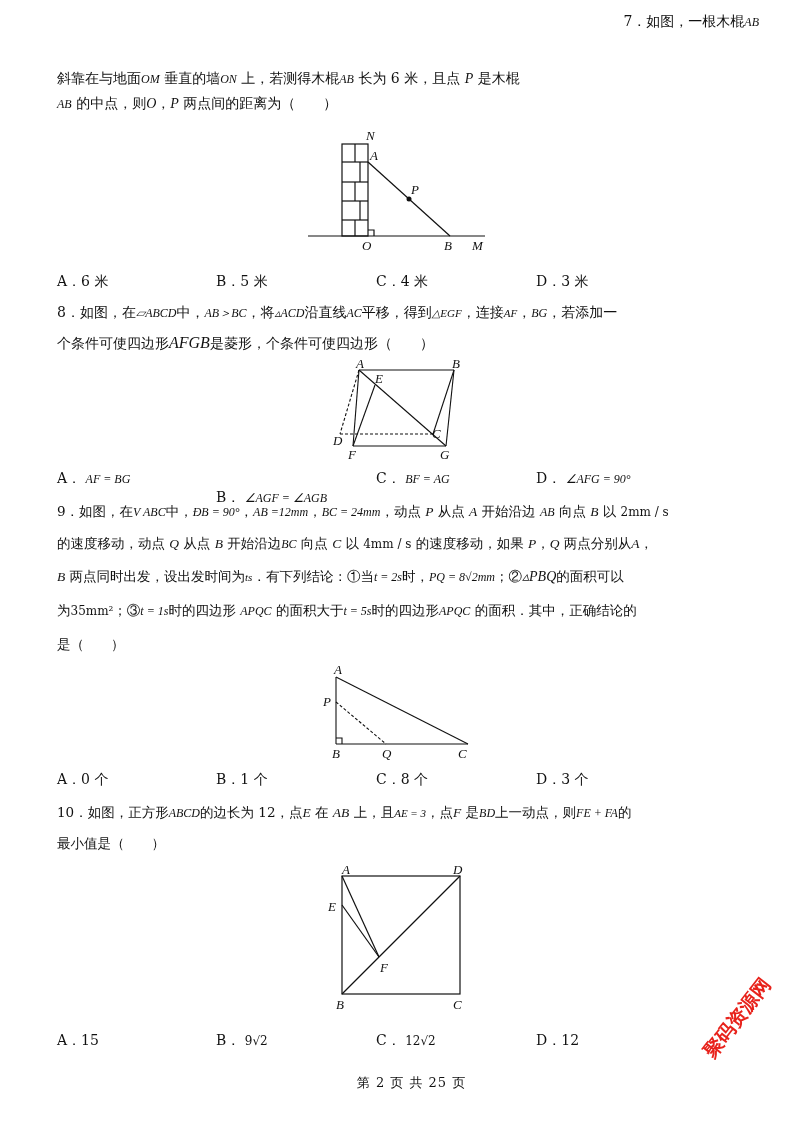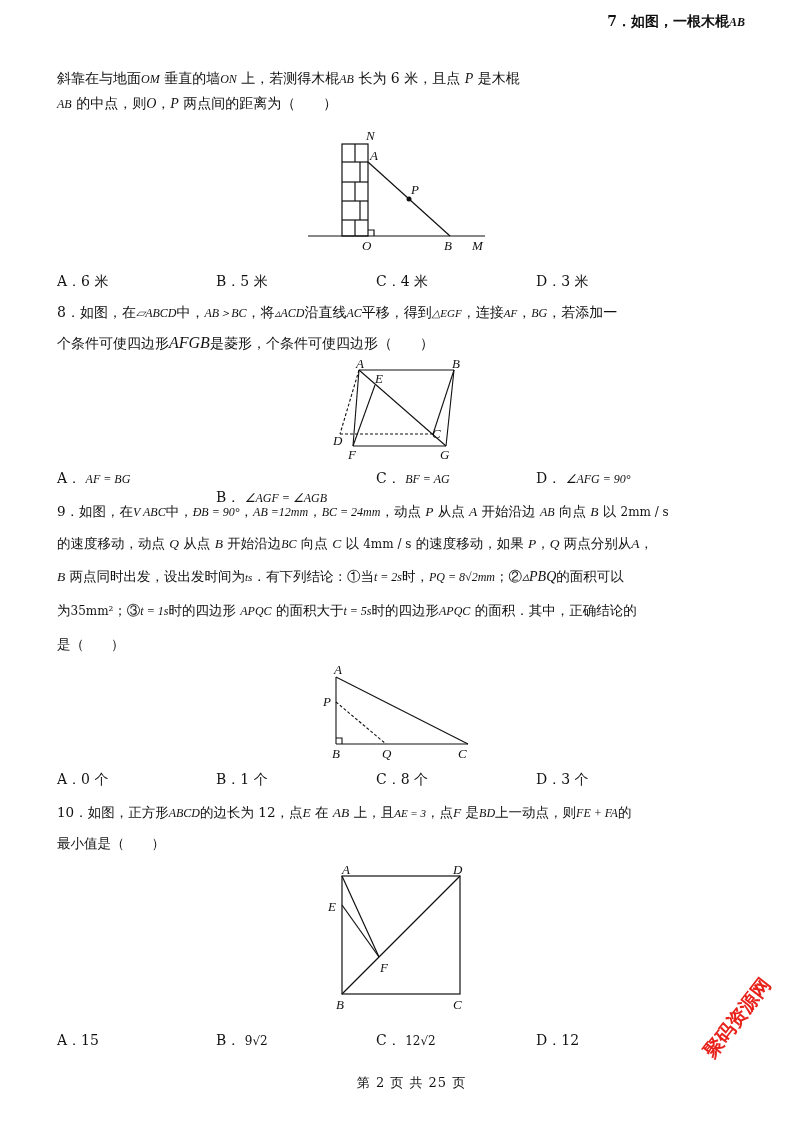--- a/index.html
+++ b/index.html
@@ -7,21 +7,21 @@
            font-family: "DejaVu Serif", "Liberation Serif", serif; color: #111; font-size: 14px; }
     .line { position: absolute; left: 57px; white-space: nowrap; line-height: 20px; }
     .i { font-style: italic; font-family: "Liberation Serif", serif; }
     .opt { position: absolute; white-space: nowrap; font-size: 14px; line-height: 20px; }
     .fig { position: absolute; }
     .fig text { font-family: "Liberation Serif", serif; font-style: italic; font-size: 13px; fill: #111; }
     .footer { position: absolute; left: 0; width: 793px; text-align: center; top: 1074px; font-size: 13px; letter-spacing: 1px; padding-left: 15px; }
     .watermark { position: absolute; left: 690px; top: 1005px; color: #e8221b; font-weight: bold;
                  font-size: 19px; transform: rotate(-52deg); transform-origin: center; white-space: nowrap;
                  font-family: "DejaVu Sans", sans-serif; }
-    .q7title { position: absolute; right: 48px; top: 13px; white-space: nowrap; font-weight: bold; }
+    .q7title { position: absolute; right: 34px; top: 13px; white-space: nowrap; }
   </style>
 </head>
 <body>
 
 <div class="q7title">
   <span>7．如图，一根木棍</span><span class="i" style="font-size:12px">AB</span>
 </div>
 
 <div class="line" style="top:68px">
   <span>斜靠在与地面</span><span class="i" style="font-size:12px">OM</span>

